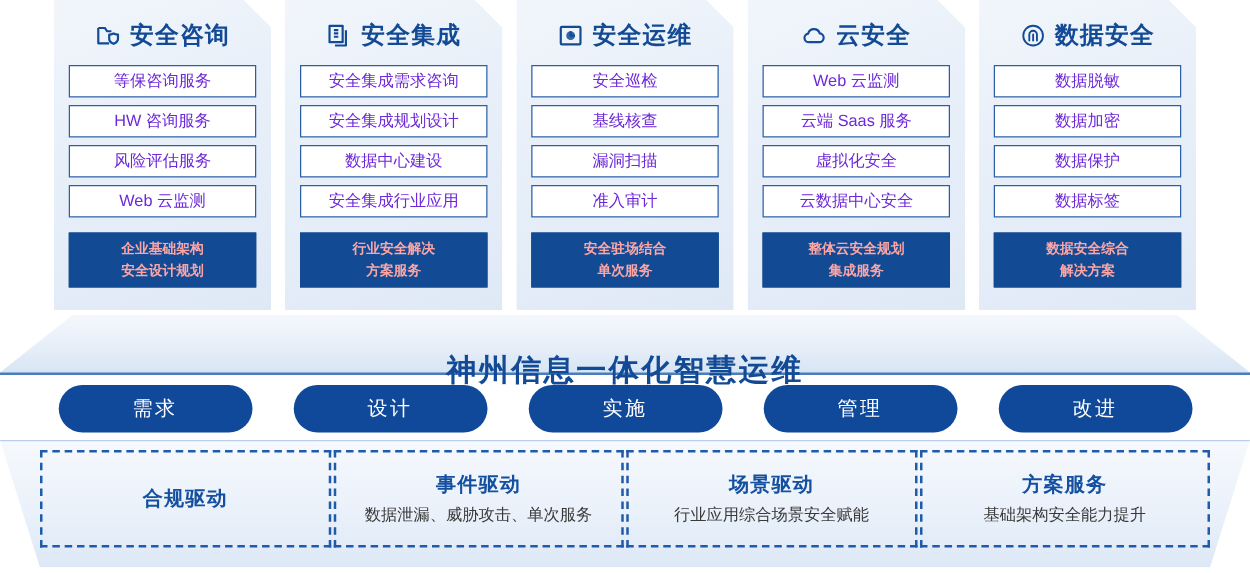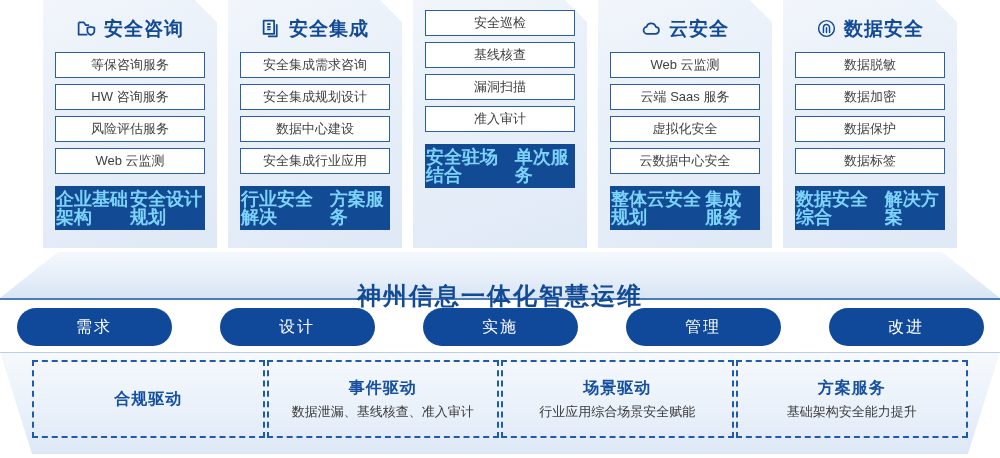--- a/index.html
+++ b/index.html
@@ -36,29 +36,29 @@
   .card-head .ttl{
     font-size:19px;font-weight:bold;color:#134a95;letter-spacing:1px;
     line-height:1;
   }
   .ico{width:21px;height:21px;display:block;flex:0 0 auto;}
   .ico svg{display:block;width:21px;height:21px;}
 
   .items{display:flex;flex-direction:column;gap:6px;}
   .item{
     height:26px;line-height:24px;text-align:center;
-    border:1px solid #2a5fa8;background:#ffffff;color:#404040;
+    border:1px solid #2a5fa8;background:#ffffff;color:#6d28d9;
     font-size:13px;box-sizing:border-box;
     white-space:nowrap;
   }
   .item-solid{
     margin-top:6px;
-    background:#124a93;border:1px solid #124a93;color:#7dd3fc;
-    font-weight:bold;font-size:18px;
-    height:42px;display:flex;flex-direction:row;
+    background:#124a93;border:1px solid #124a93;color:#fca5a5;
+    font-weight:bold;font-size:11px;
+    height:42px;display:flex;flex-direction:column;
     align-items:center;justify-content:center;line-height:18px;
   }
 
   
   .banner{
     position:absolute;left:0;top:252px;width:1000px;height:48px;
   }
   .banner-shape{
     position:absolute;inset:0;
     background:linear-gradient(180deg,#f4f8fd 0%,#e4edf8 60%,#d6e4f4 100%);
@@ -71,21 +71,21 @@
   .banner-txt{
     position:absolute;inset:0;display:flex;align-items:center;justify-content:center;
     font-size:24px;font-weight:bold;color:#134a95;letter-spacing:2px;
     padding-bottom:4px;
     margin-top:44px;
   }
 
   
   .pills{
     position:absolute;left:0;top:308px;width:1000px;height:40px;
-    display:flex;justify-content:center;gap:48px;
+    display:flex;justify-content:center;gap:33px;
   }
   .pill{
     width:155px;height:38px;border-radius:19px;
     background:#10499a;color:#fff;font-size:16px;
     display:flex;align-items:center;justify-content:center;
     letter-spacing:2px;
   }
 
   
   .drivers{
@@ -156,20 +156,30 @@
         <div class="item">数据中心建设</div>
         <div class="item">安全集成行业应用</div>
         <div class="item-solid">
           <span>行业安全解决</span>
           <span>方案服务</span>
         </div>
       </div>
     </div>
 
     <div class="card">
+      <div class="card-head">
+        <span class="ico">
+          <svg viewBox="0 0 24 24" fill="none" stroke="#134a95" stroke-width="2" stroke-linejoin="round">
+            <rect x="3" y="4" width="18" height="16" rx="1"></rect>
+            <path d="M12 8v4h4" stroke-width="2"></path>
+            <circle cx="12" cy="12" r="4" fill="#134a95" stroke="none" opacity="0.85"></circle>
+          </svg>
+        </span>
+        <span class="ttl">安全运维</span>
+      </div>
       <div class="items">
         <div class="item">安全巡检</div>
         <div class="item">基线核查</div>
         <div class="item">漏洞扫描</div>
         <div class="item">准入审计</div>
         <div class="item-solid">
           <span>安全驻场结合</span>
           <span>单次服务</span>
         </div>
       </div>
@@ -236,21 +246,21 @@
   </div>
 
   <div class="drivers">
     <div class="drivers-shape"></div>
     <div class="drivers-inner">
       <div class="dbox">
         <div class="dtitle">合规驱动</div>
       </div>
       <div class="dbox">
         <div class="dtitle">事件驱动</div>
-        <div class="dsub">数据泄漏、基线核查、准入审计</div>
+        <div class="dsub">数据泄漏、威胁攻击、单次服务</div>
       </div>
       <div class="dbox">
         <div class="dtitle">场景驱动</div>
         <div class="dsub">行业应用综合场景安全赋能</div>
       </div>
       <div class="dbox">
         <div class="dtitle">方案服务</div>
         <div class="dsub">基础架构安全能力提升</div>
       </div>
     </div>

